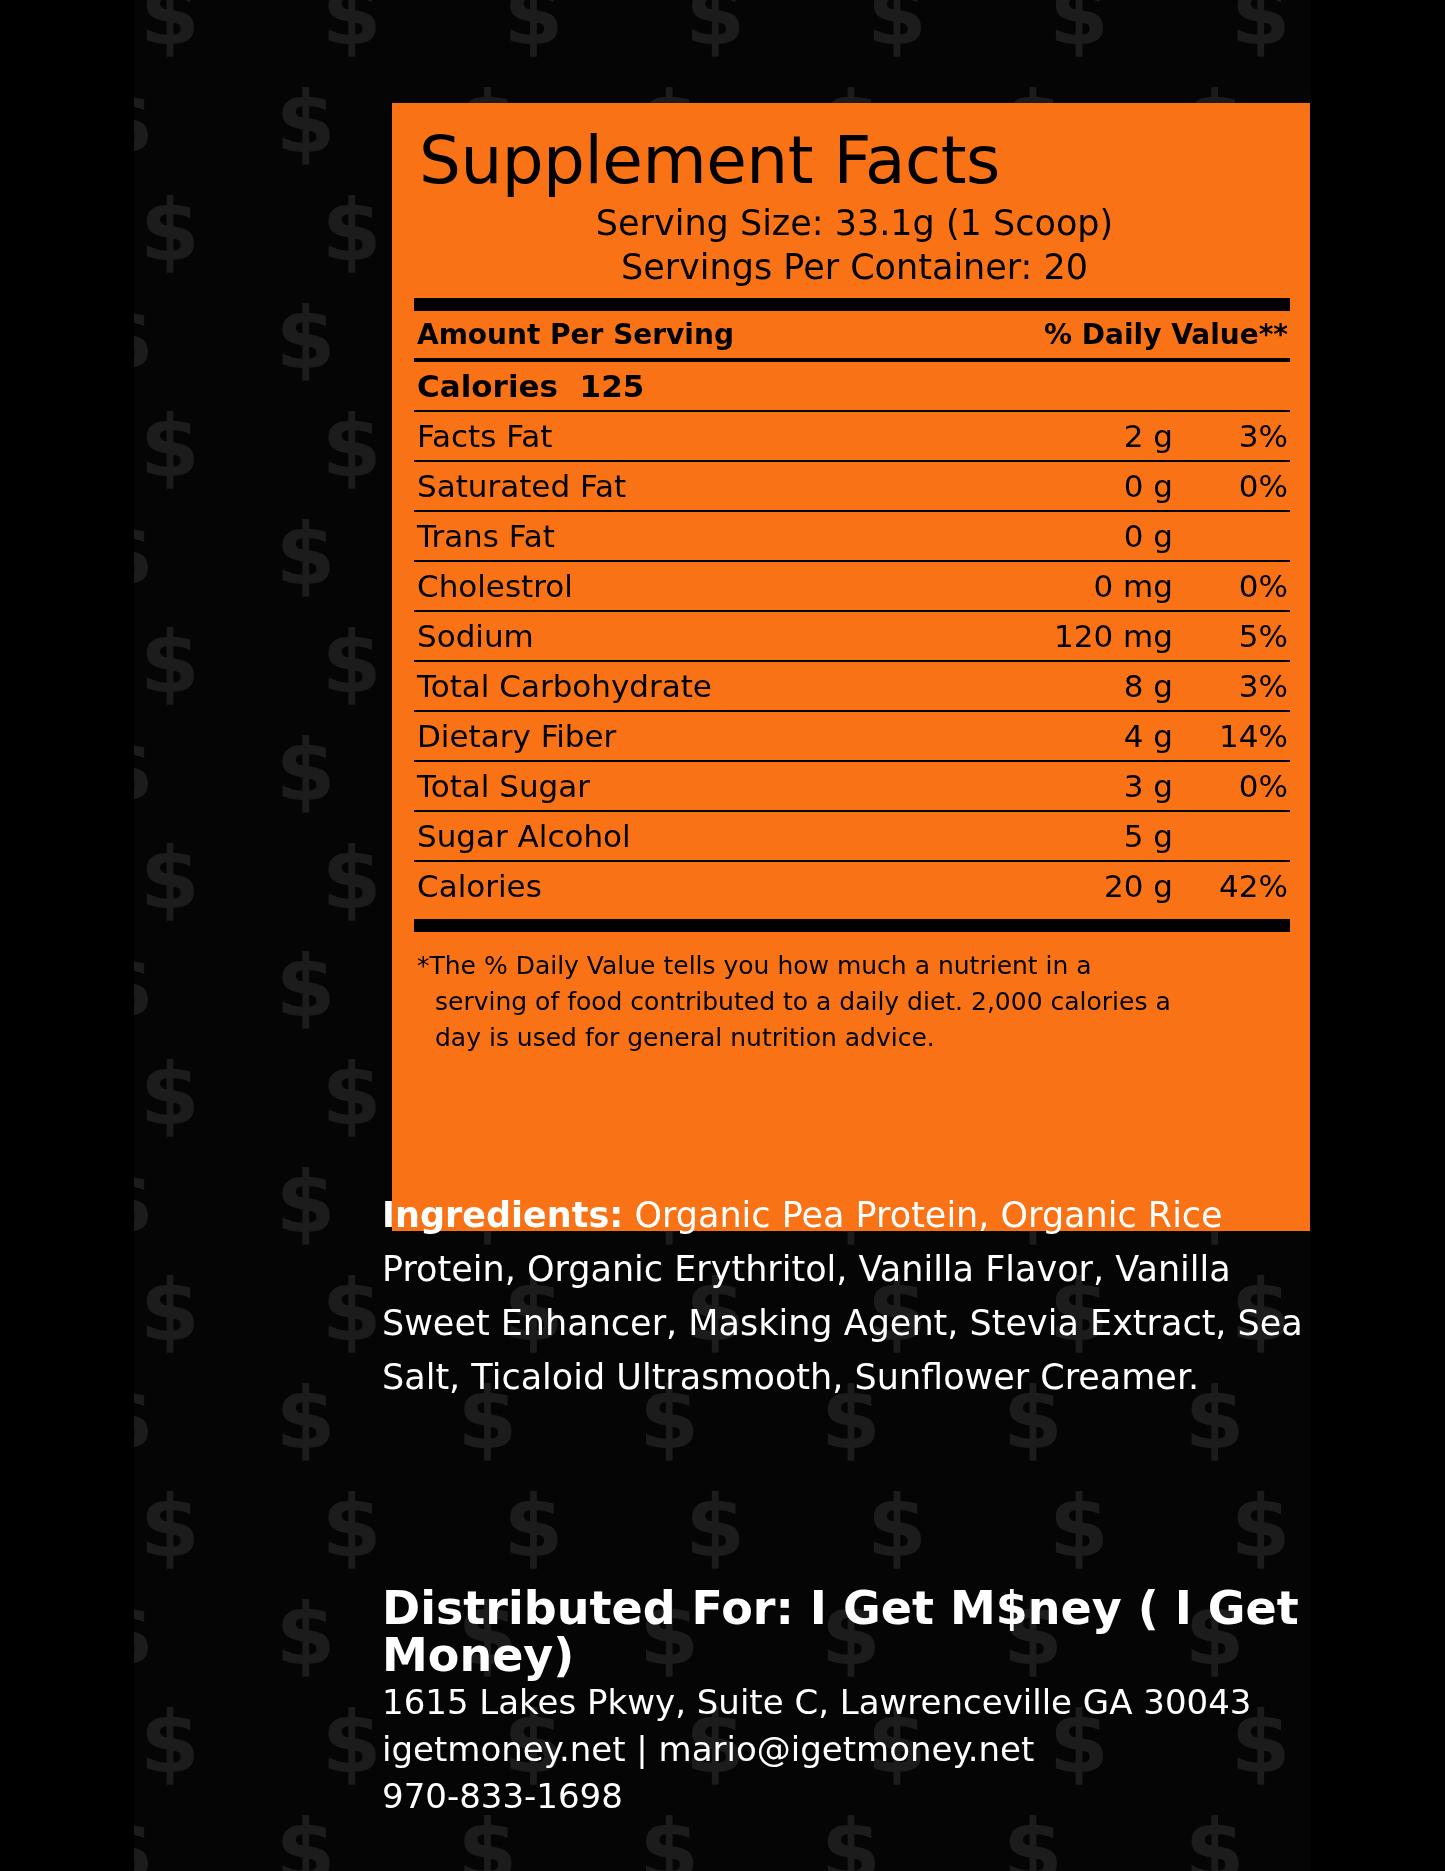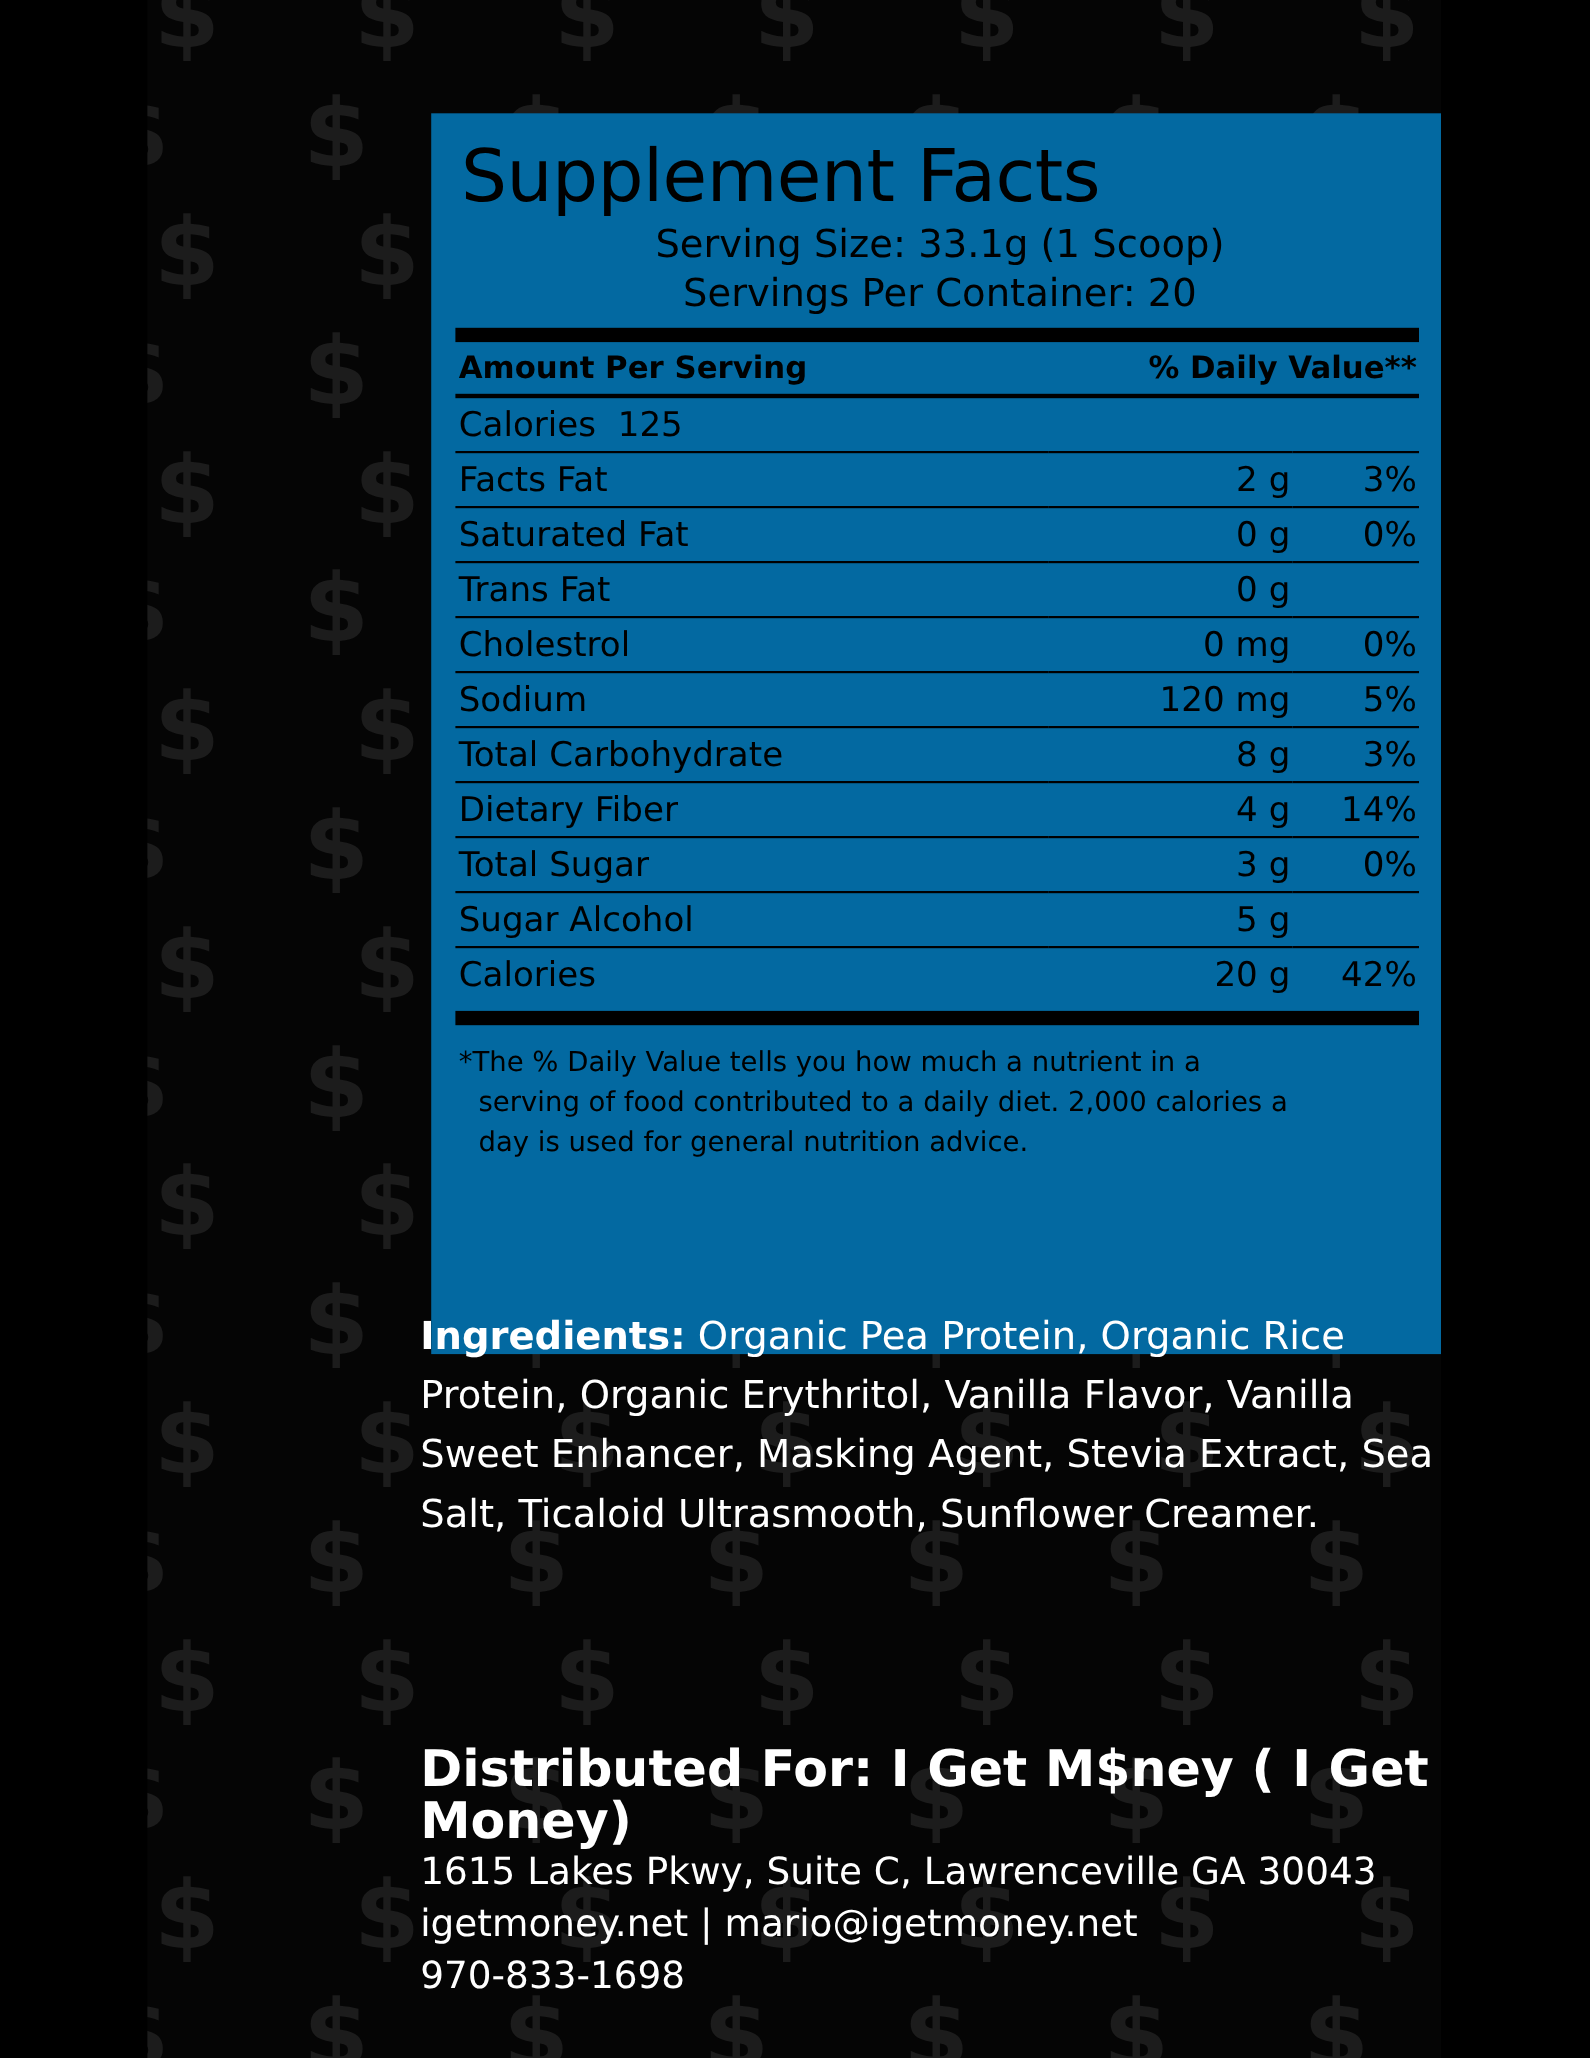--- a/index.html
+++ b/index.html
@@ -49,21 +49,21 @@
   .pattern div { white-space: nowrap; }
   .pattern div:nth-child(odd) { text-indent: 46px; }
 
   
   .facts {
     position: absolute;
     left: 258px;
     top: 103px;
     width: 920px;
     height: 1128px;
-    background: #0369a1;
+    background: #f97316;
     box-sizing: border-box;
     padding: 14px 22px 10px 22px;
   }
   .facts-title {
     font-size: 66px;
     line-height: 76px;
     font-weight: normal;
     color: #000;
     letter-spacing: -0.5px;
     margin: 6px 0 2px 5px;
@@ -101,21 +101,21 @@
   }
   table.nutrition td {
     padding: 6px 2px 6px 3px;
     border-bottom: 2px solid #000;
     vertical-align: baseline;
   }
   table.nutrition tr:last-child td { border-bottom: none; }
   td.nutrient { text-align: left; white-space: nowrap; }
   td.amount { text-align: right; padding-right: 72px; white-space: nowrap; }
   td.dv { text-align: right; width: 110px; white-space: nowrap; }
-  .calories-row td { font-size: 31px; }
+  .calories-row td { font-size: 31px; font-weight: bold; }
   .footnote {
     font-size: 25px;
     line-height: 36px;
     color: #000;
     margin: 16px 4px 0 3px;
     text-indent: 0;
   }
   .footnote span.cont { display: block; padding-left: 18px; }
 
   

